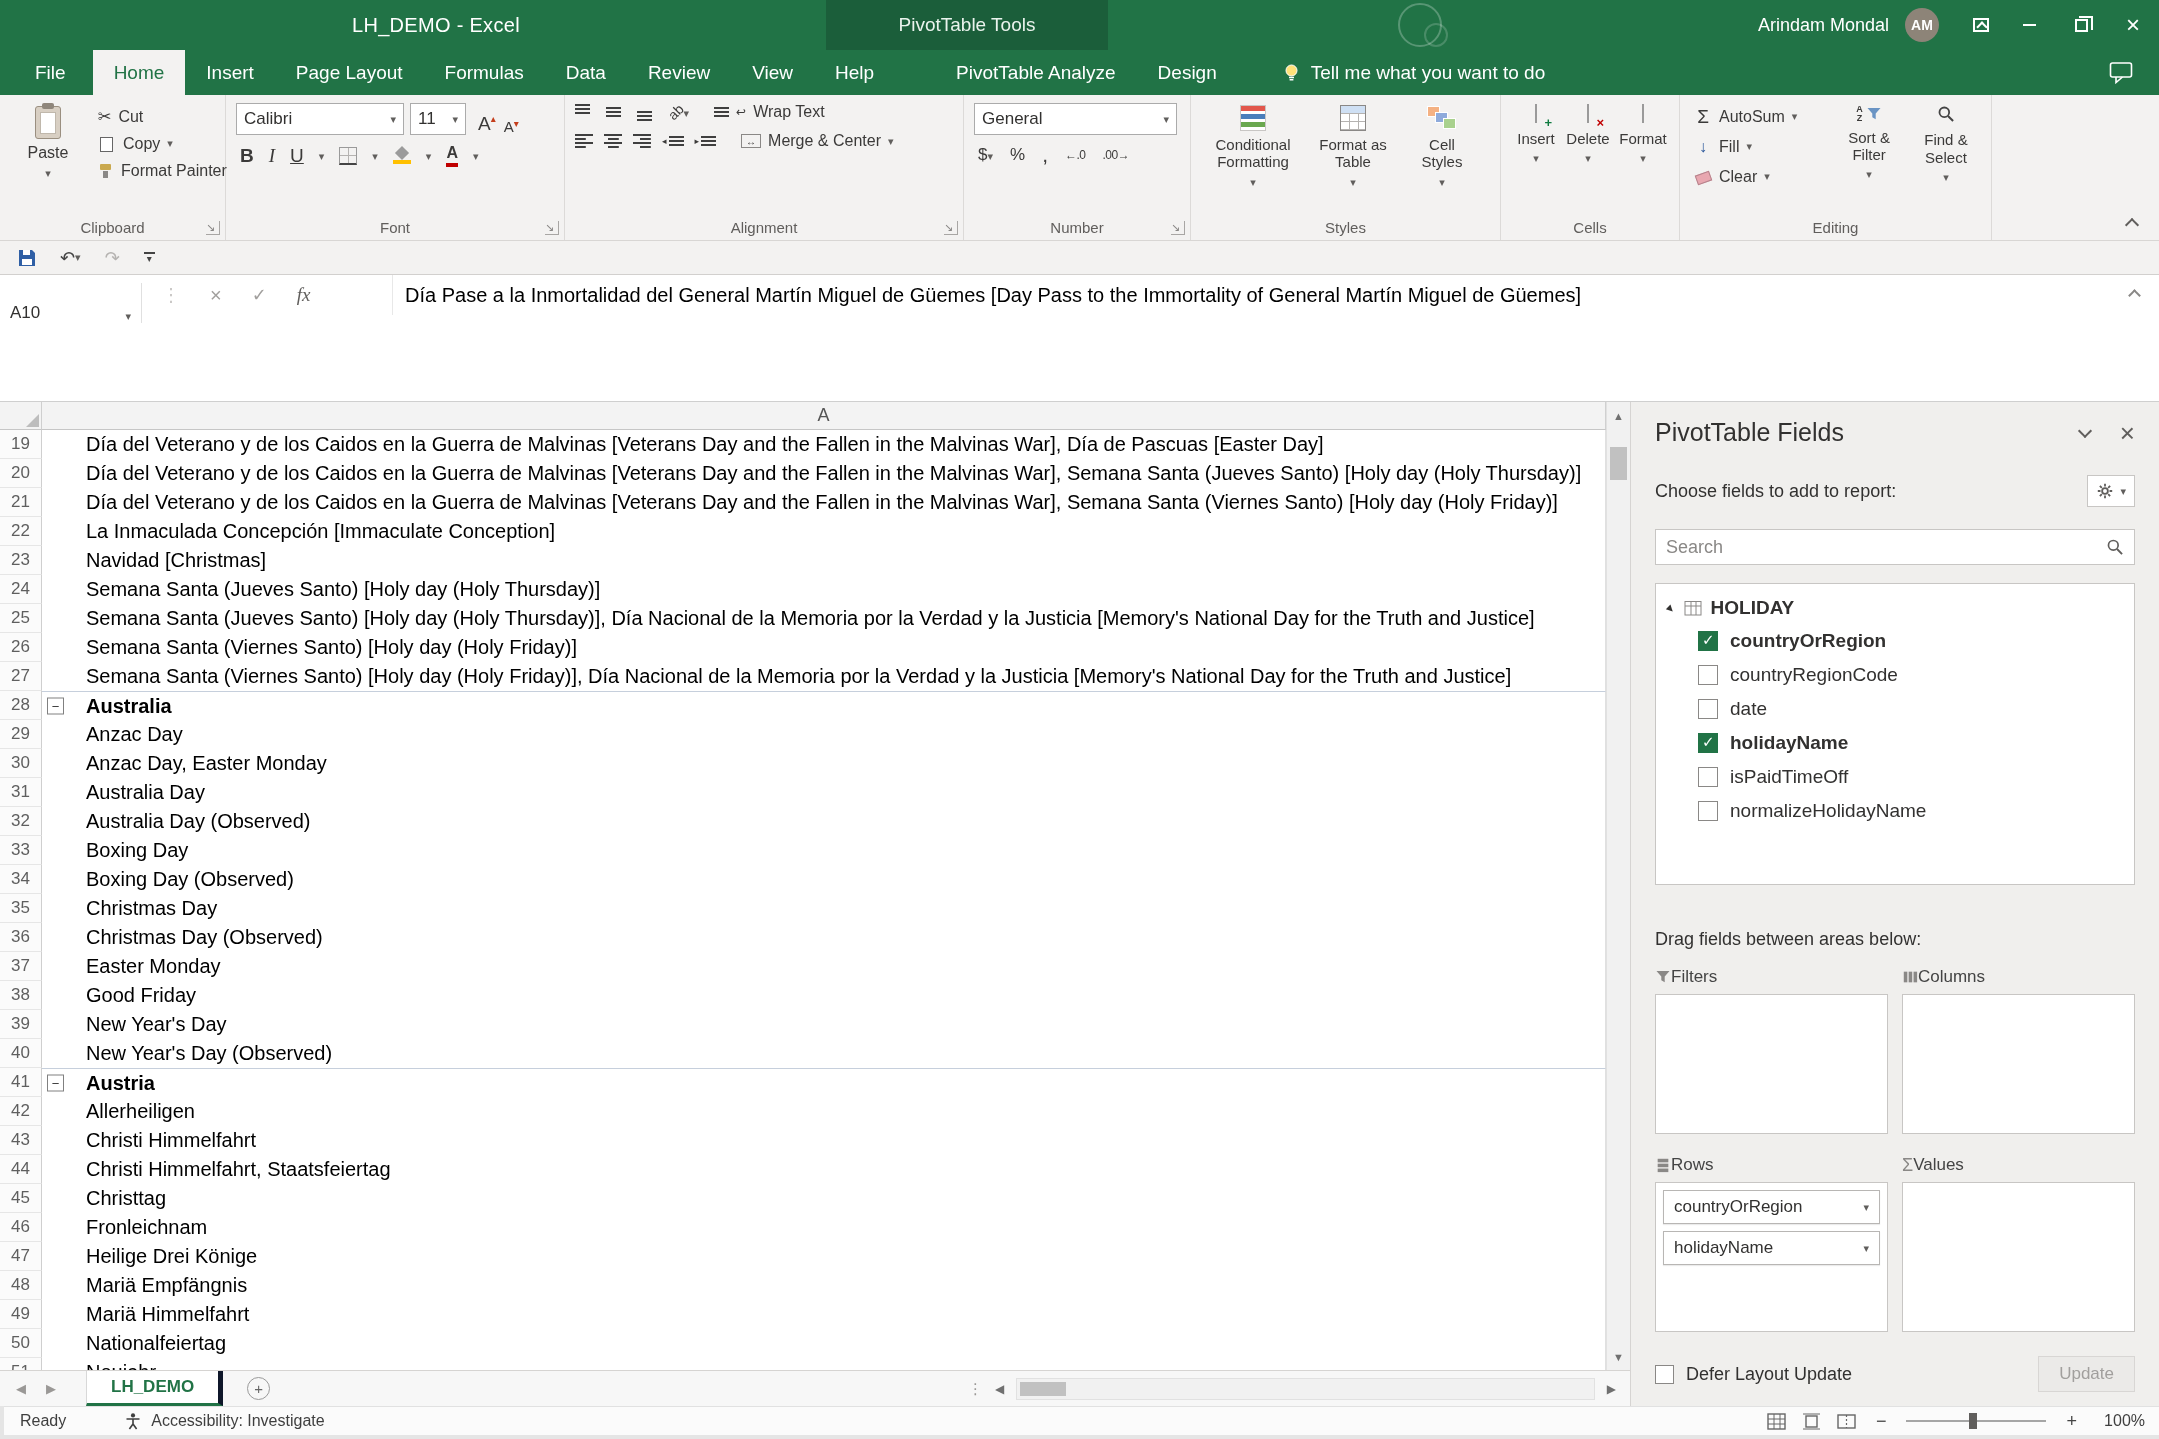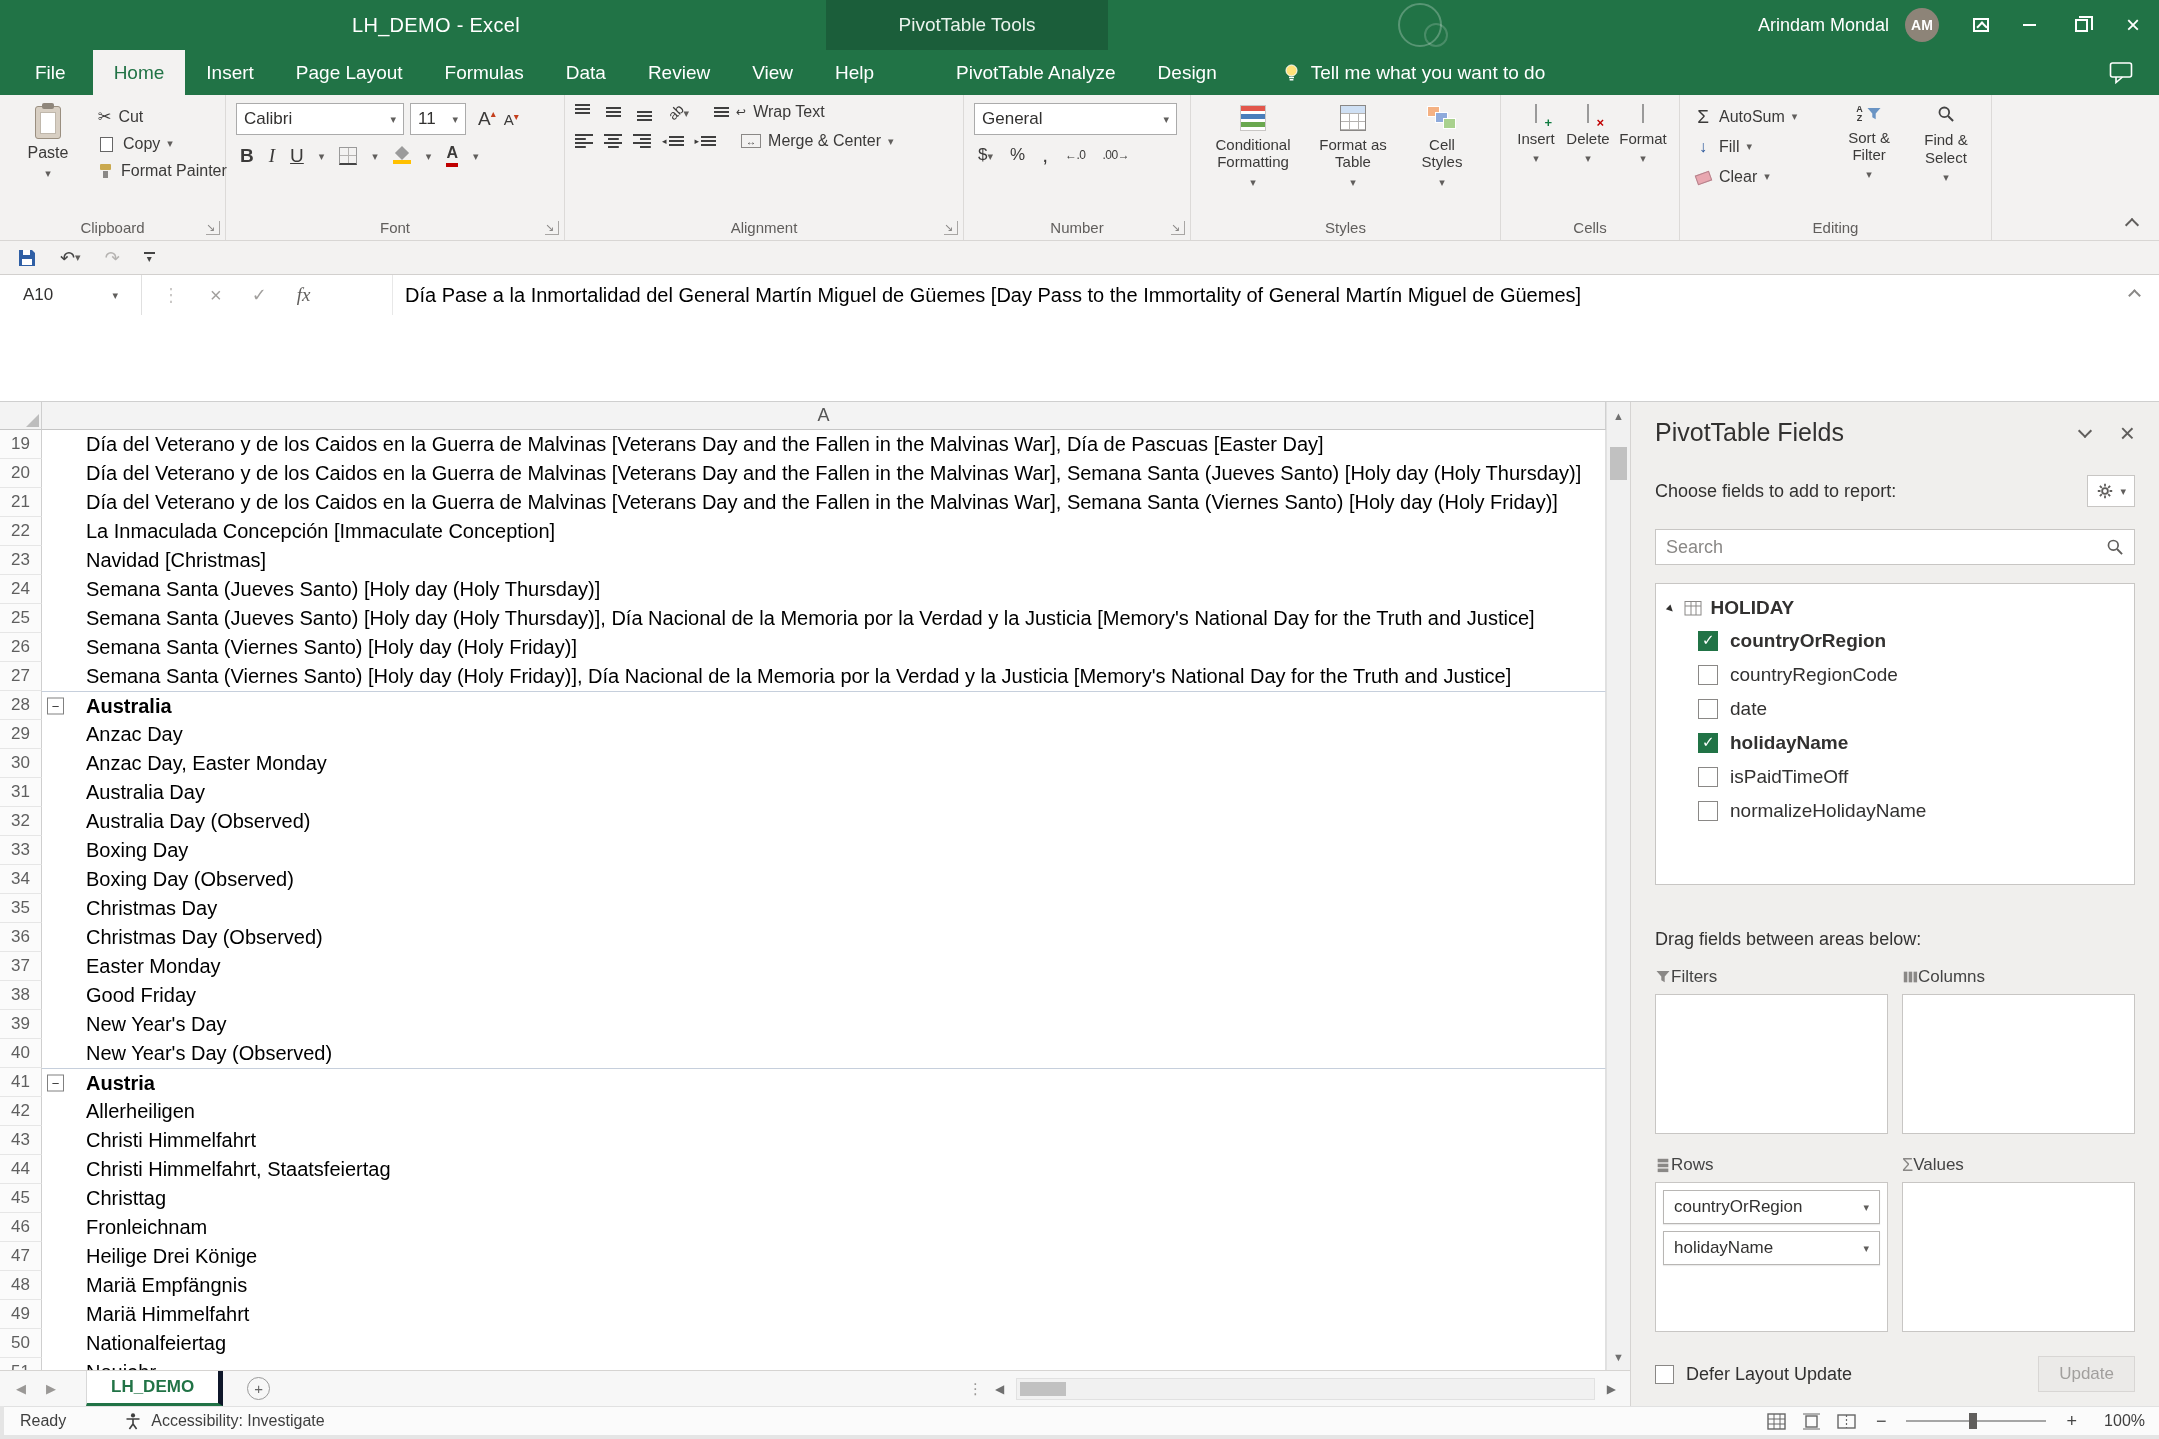--- a/index.html
+++ b/index.html
@@ -55,21 +55,21 @@
   .ic-copy{position:relative;width:13px;height:15px;border:1px solid #666;background:#fff;margin:2px 3px 0 2px}
   .ic-copy::before{content:"";position:absolute;left:3px;top:-5px;width:13px;height:15px;border:1px solid #666;background:#fff;z-index:-1}
   .ic-brush{width:16px;height:16px;position:relative}
   .ic-brush::before{content:"";position:absolute;left:2px;top:1px;width:11px;height:6px;background:#caa94e;border-radius:1px}
   .ic-brush::after{content:"";position:absolute;left:5px;top:8px;width:5px;height:7px;background:#8a8886}
 
   
   .g-font{width:339px}
   .combo{height:32px;background:#fff;border:1px solid #ababab;display:flex;align-items:center;padding:0 7px;font-size:17px;color:#323130}
   .combo .dd{margin-left:auto}
-  .font-row1{display:flex;align-items:center}
+  .font-row1{display:flex;align-items:flex-end}
   .fn{width:168px}
   .fs{width:56px;margin-left:6px}
   .ga{font-size:19px;color:#3b3a39;margin-left:12px}
   .ga.small{font-size:15px;margin-left:8px}
   .gs{font-size:10px;vertical-align:top;color:#c43e1c}
   .fmt-row{display:flex;align-items:center;gap:15px;margin-top:10px;padding-left:4px}
   .bld{font-weight:800;font-size:19px;color:#3b3a39}
   .itl{font-style:italic;font-size:19px;font-family:"Liberation Serif",serif;color:#3b3a39}
   .und{font-size:19px;text-decoration:underline;color:#3b3a39}
   .ic-border{width:18px;height:18px;border:1px solid #9a9a9a;border-bottom:2px solid #444;background:linear-gradient(#b5b3b1,#b5b3b1) 50% 0/1px 100% no-repeat,linear-gradient(#b5b3b1,#b5b3b1) 0 50%/100% 1px no-repeat}
@@ -138,21 +138,21 @@
   
   .qat{position:absolute;left:0;top:241px;width:2159px;height:34px;background:#f3f2f1;border-bottom:1px solid #d2d0ce;display:flex;align-items:center;gap:24px;padding-left:18px}
   .qbtn{display:flex;align-items:center;color:#444;font-size:18px}
   .qbtn.gray{color:#b5b3b1}
   .q-custom{display:flex;flex-direction:column;align-items:center;color:#444}
   .q-custom b{display:block;width:11px;border-top:2px solid #444;margin-bottom:1px}
   .q-custom span{font-size:10px;line-height:.8}
 
   
   .fbar{position:absolute;left:0;top:275px;width:2159px;height:127px;background:#fff;border-bottom:1px solid #cfcfcf}
-  .namebox{position:absolute;left:0;top:0;width:142px;height:40px;border-right:1px solid #e0e0e0;display:flex;align-items:center;padding:0 23px;font-size:17px;color:#323130}
+  .namebox{position:absolute;left:0;top:8px;width:142px;height:40px;border-right:1px solid #e0e0e0;display:flex;align-items:flex-end;padding:0 10px;font-size:17px;color:#323130}
   .namebox .dd{margin-left:auto}
   .fb-icons{position:absolute;left:152px;top:0;width:230px;height:40px;display:flex;align-items:center;gap:30px;padding-left:10px}
   .fb-dots{color:#c8c6c4;font-size:18px}
   .fb-x{color:#a19f9d;font-size:20px}
   .fb-check{color:#a19f9d;font-size:18px}
   .fb-fx{color:#605e5c;font-size:19px;font-style:italic;font-family:"Liberation Serif",serif}
   .fb-text{position:absolute;left:392px;top:0;right:48px;height:40px;display:flex;align-items:center;font-size:20px;color:#000;white-space:nowrap;overflow:hidden;border-left:1px solid #e8e8e8;padding-left:12px}
   .fb-collapse{position:absolute;right:20px;top:16px;width:9px;height:9px;border-left:2px solid #8a8886;border-top:2px solid #8a8886;transform:rotate(45deg)}
 
   

